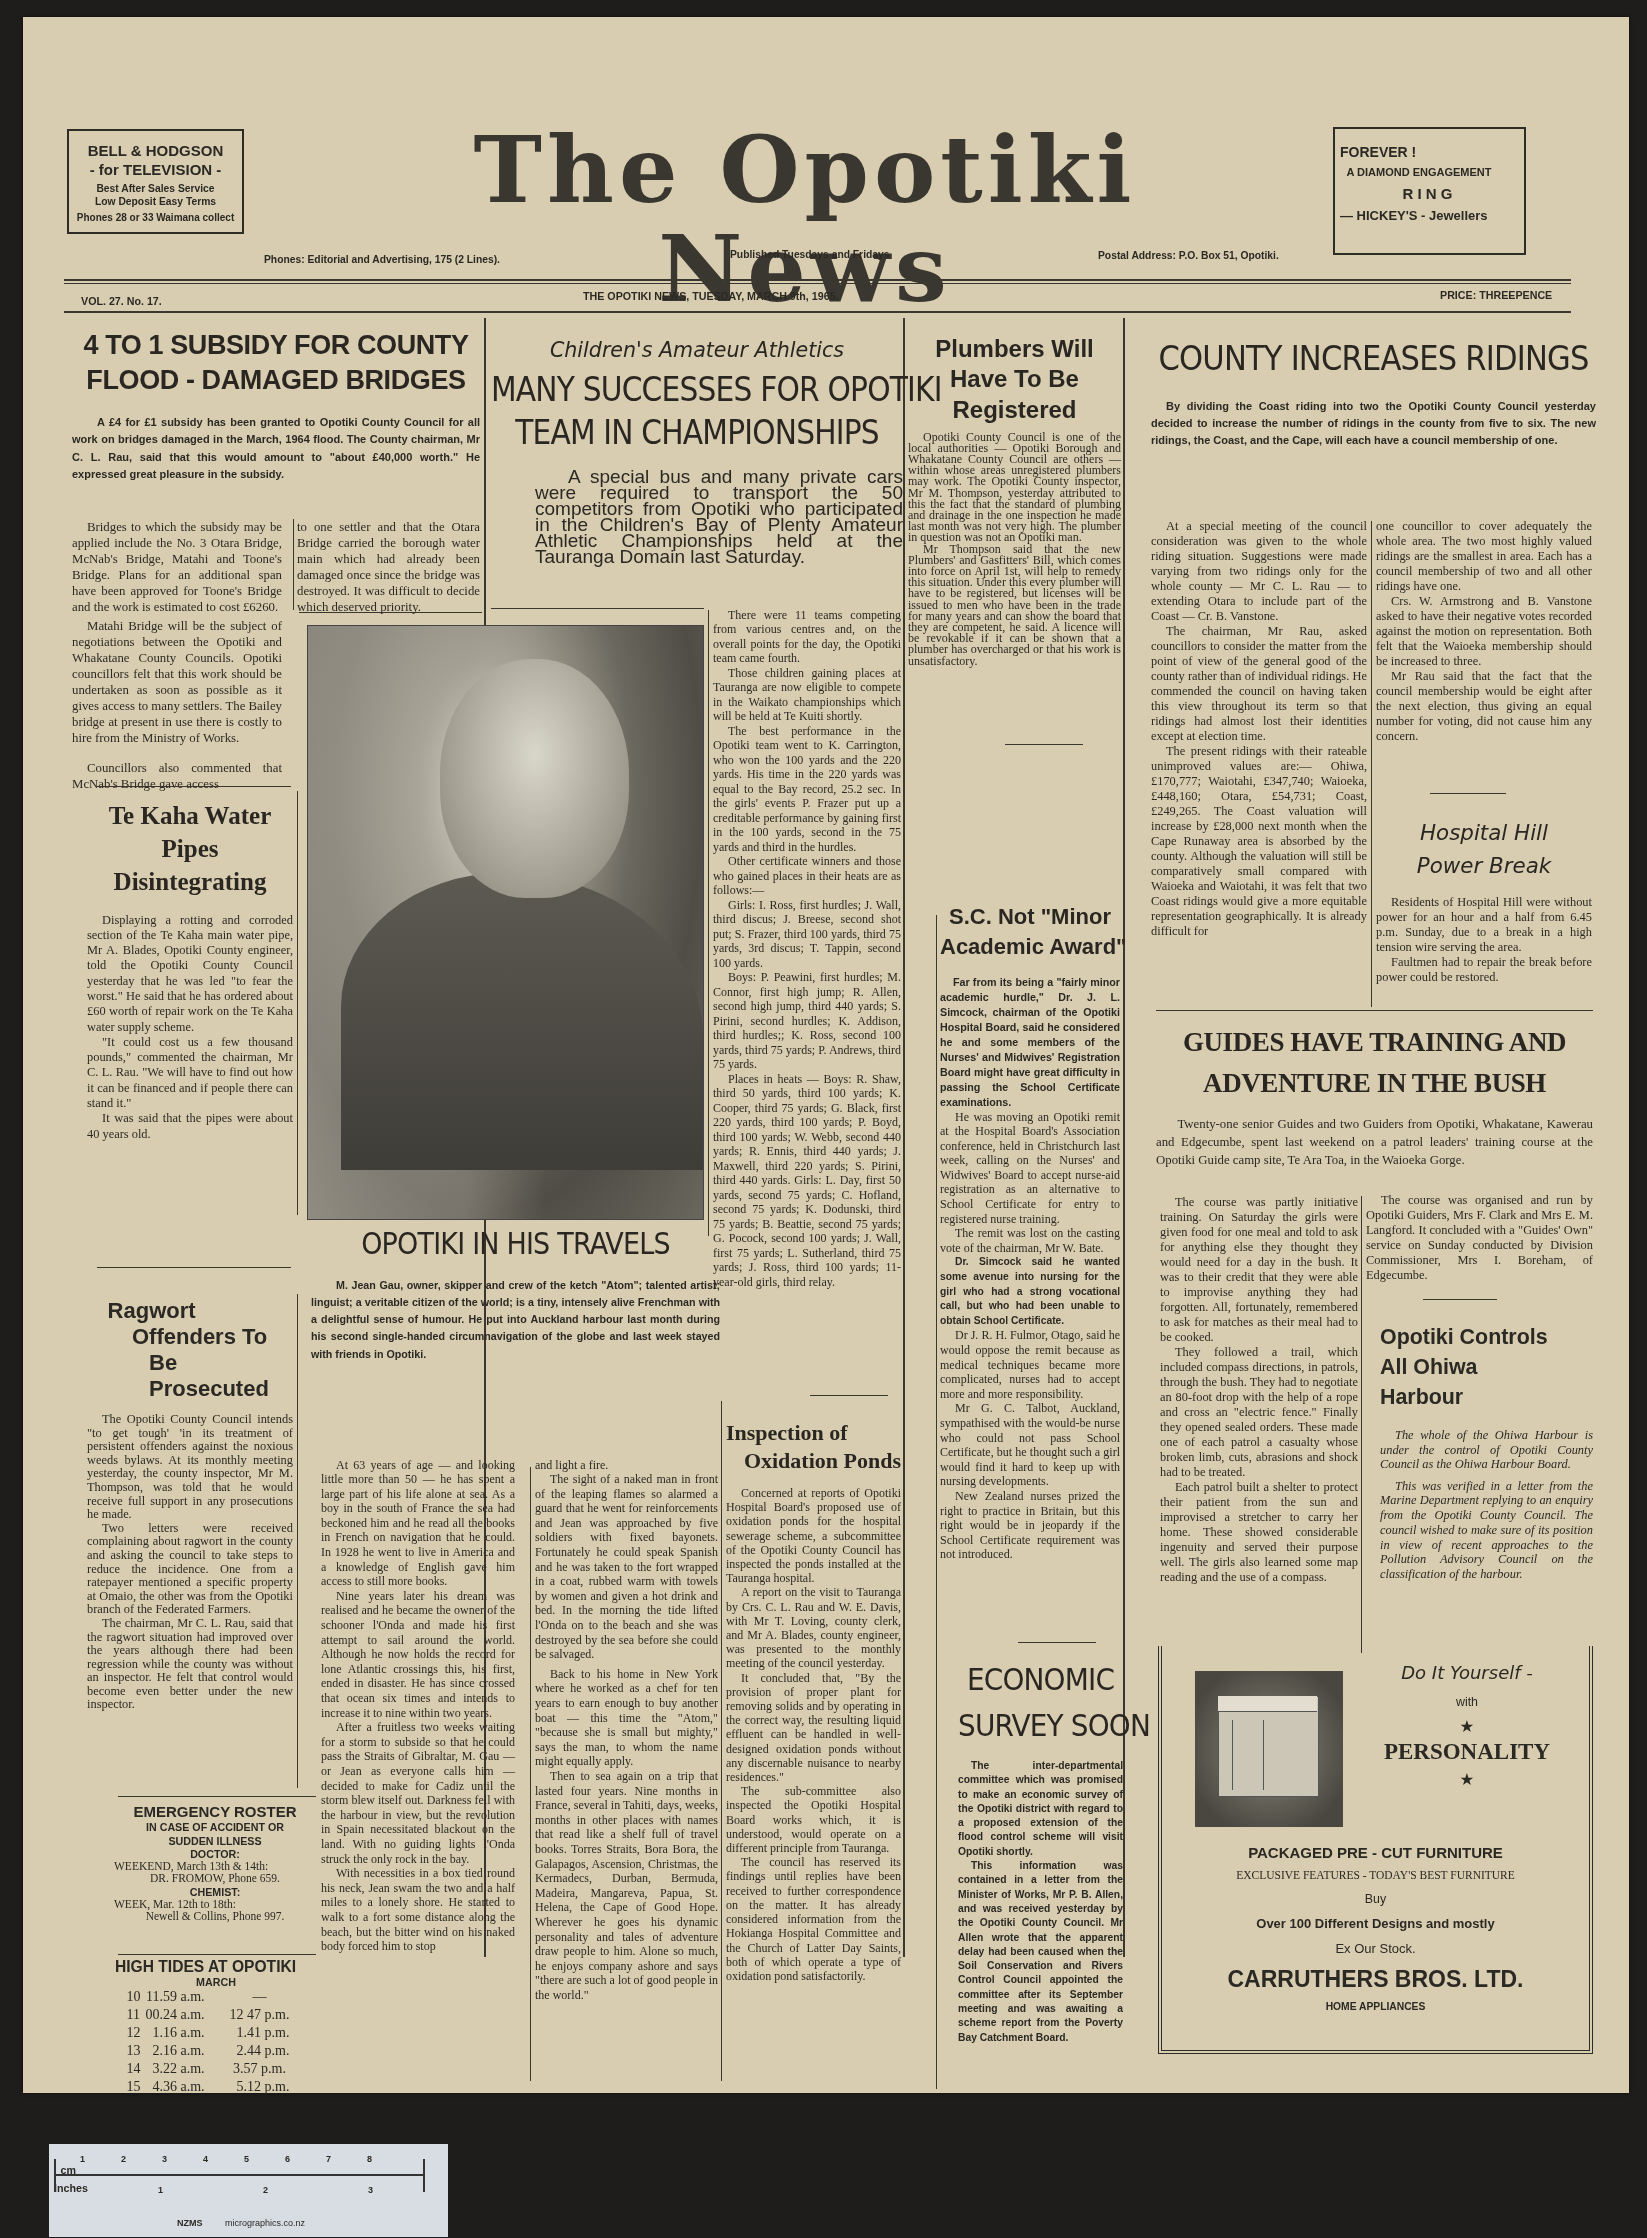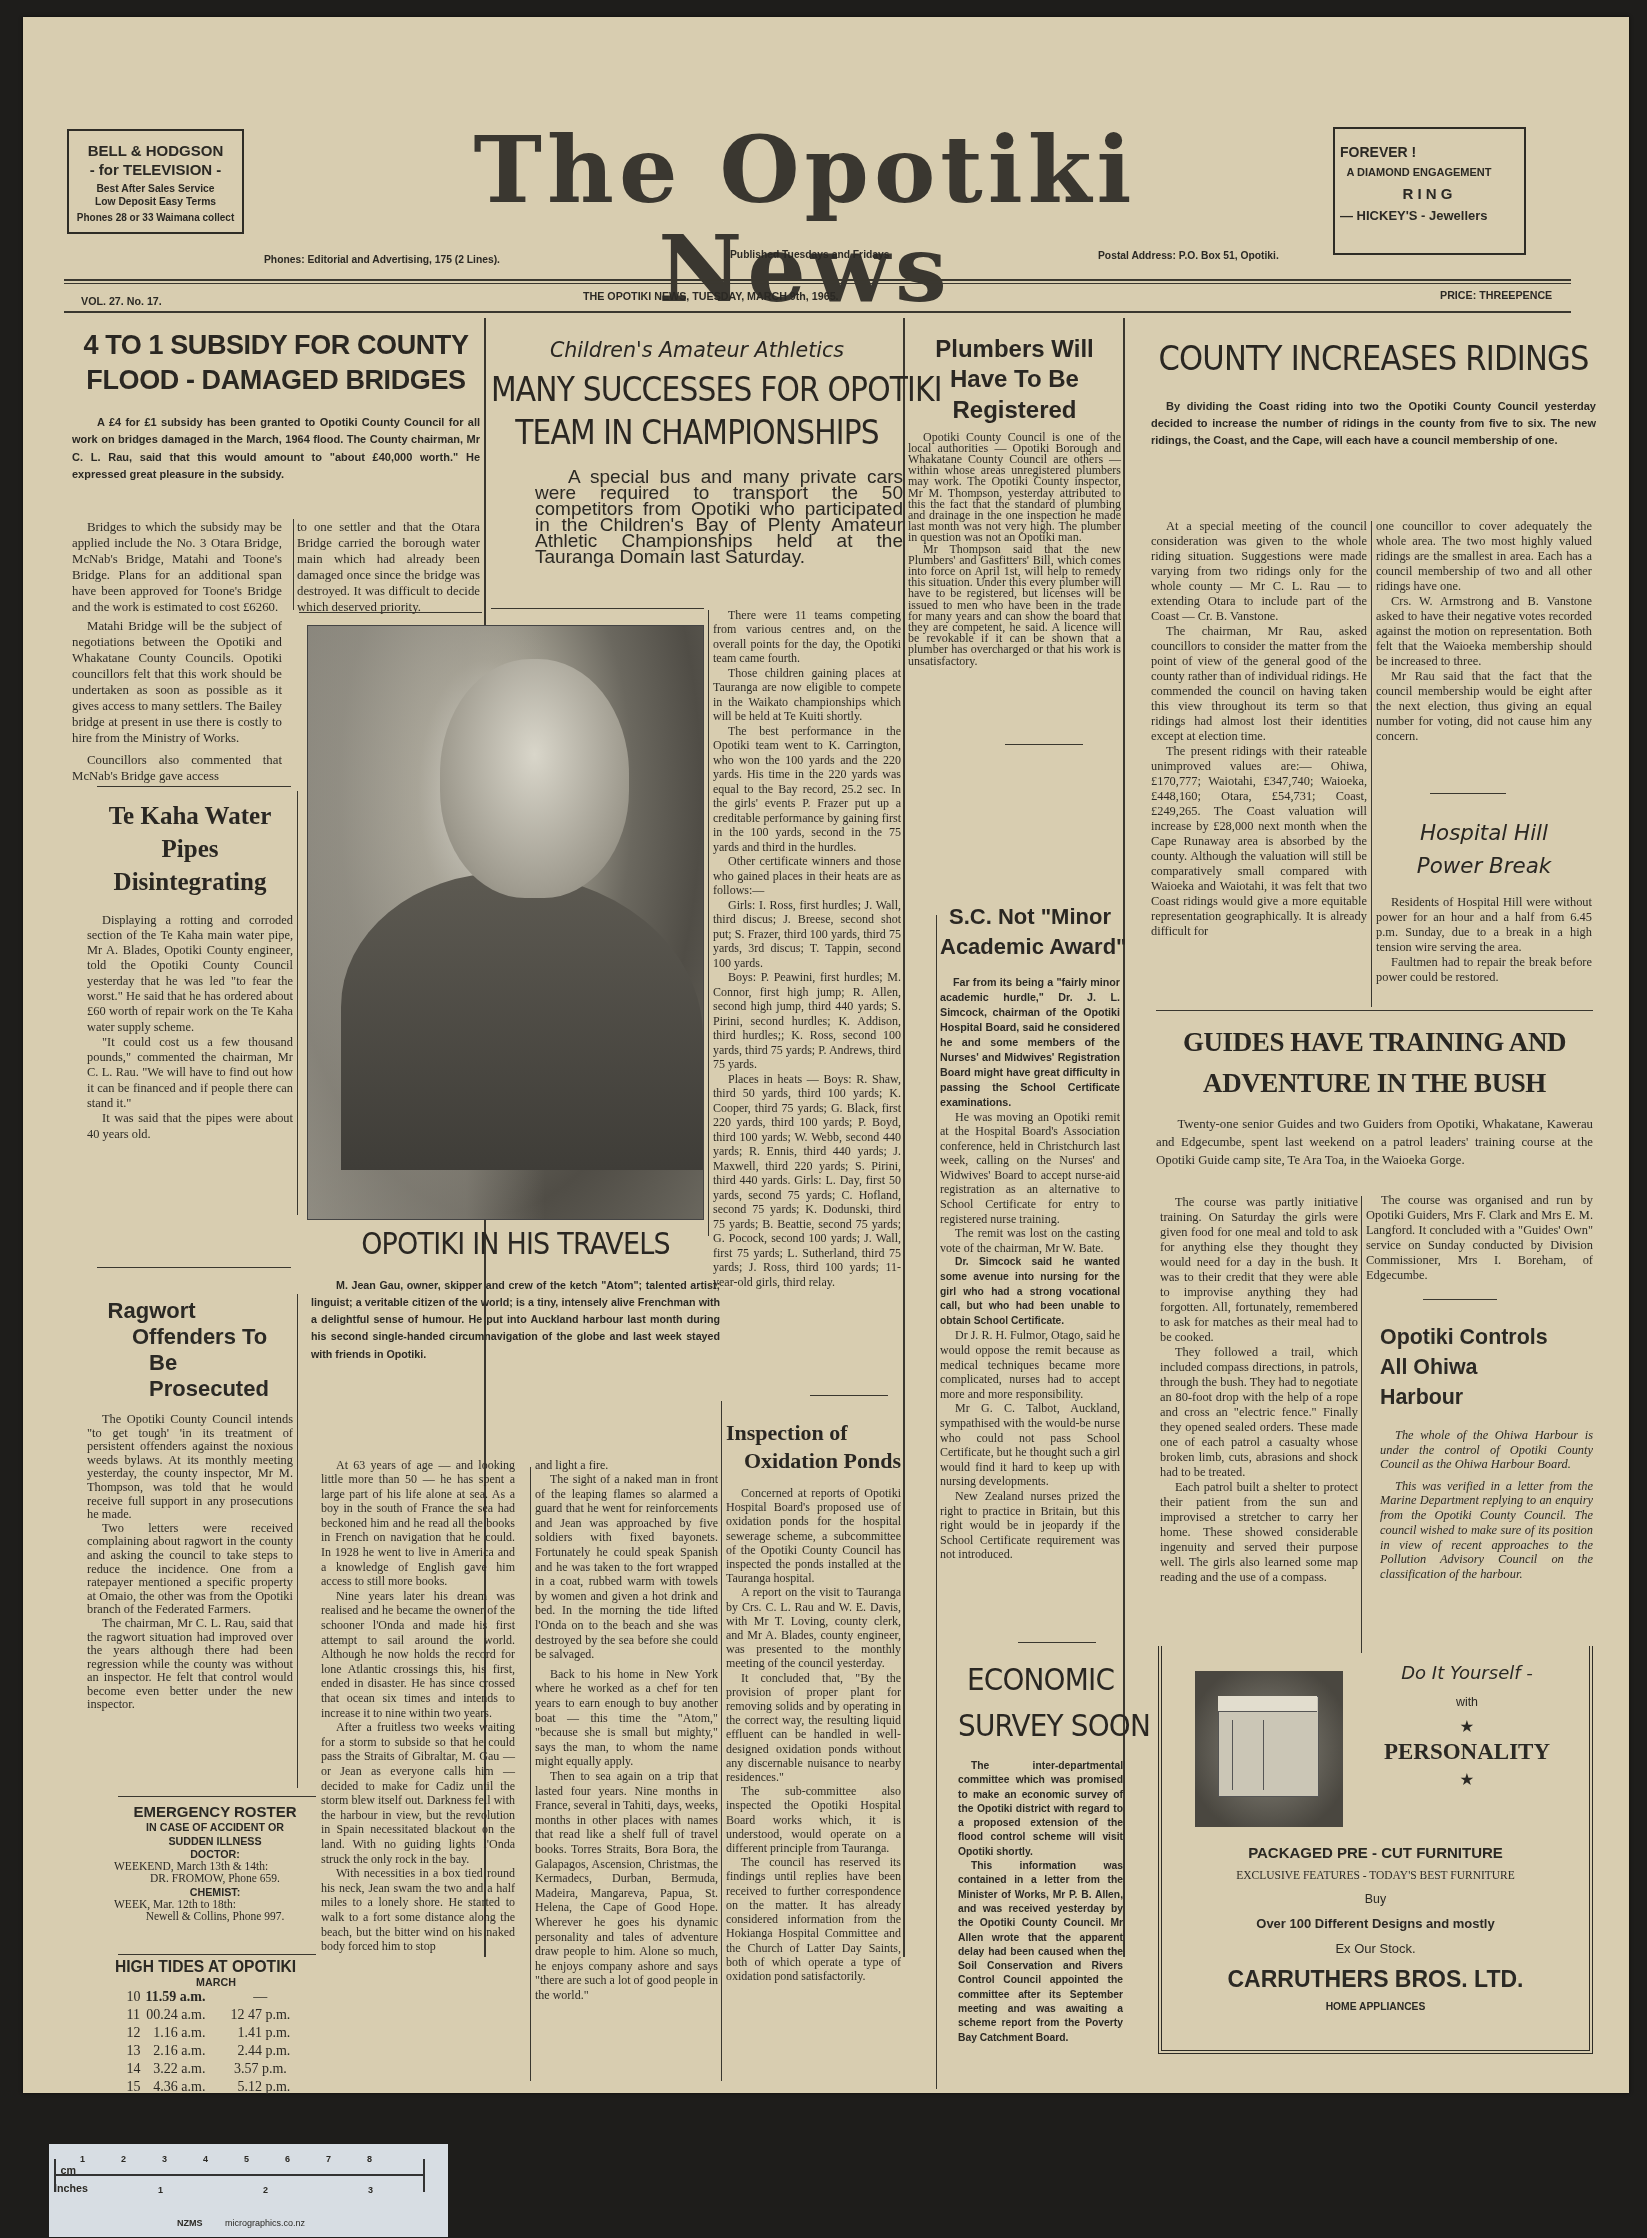--- a/index.html
+++ b/index.html
@@ -63,21 +63,21 @@
   <div class="vr" style="left:1100px;top:301px;height:1639px;"></div>
 
   <div class="abs" style="left:49px;top:311px;width:408px;">
     <div class="hl" style="font-size:27px;line-height:35px;letter-spacing:-0.4px;">4 TO 1 SUBSIDY FOR COUNTY</div>
     <div class="hl" style="font-size:27px;line-height:35px;letter-spacing:-0.4px;">FLOOD - DAMAGED BRIDGES</div>
     <div class="lead" style="font-size:11px;line-height:17.3px;margin-top:16.5px;text-indent:25px;">A £4 for £1 subsidy has been granted to Opotiki County Council for all work on bridges damaged in the March, 1964 flood. The County chairman, Mr C. L. Rau, said that this would amount to "about £40,000 worth." He expressed great pleasure in the subsidy.</div>
   </div>
   <div class="abs body" style="left:49px;top:502px;width:210px;">
     <p>Bridges to which the subsidy may be applied include the No. 3 Otara Bridge, McNab's Bridge, Matahi and Toone's Bridge. Plans for an additional span have been approved for Toone's Bridge and the work is estimated to cost £6260.</p>
     <p style="margin-top:3.3px;">Matahi Bridge will be the subject of negotiations between the Opotiki and Whakatane County Councils. Opotiki councillors felt that this work should be undertaken as soon as possible as it gives access to many settlers. The Bailey bridge at present in use there is costly to hire from the Ministry of Works.</p>
-    <p style="margin-top:6px;">Councillors also commented that McNab's Bridge gave access</p>
+    <p style="margin-top:14px;">Councillors also commented that McNab's Bridge gave access</p>
   </div>
   <div class="vr" style="left:270px;top:502px;height:91px;width:0.8px;"></div>
   <div class="abs body" style="left:274px;top:502px;width:183px;">
     <p style="text-indent:0;">to one settler and that the Otara Bridge carried the borough water main which had already been damaged once since the bridge was destroyed. It was difficult to decide which deserved priority.</p>
   </div>
   <div class="rule" style="left:276px;top:595px;width:183px;height:1.6px;"></div>
   <div class="rule" style="left:74px;top:769px;width:194px;height:1.6px;"></div>
 
   <div class="abs" style="left:64px;top:782px;width:206px;">
     <div class="hls" style="font-size:25px;line-height:33px;">Te Kaha Water</div>
@@ -118,21 +118,21 @@
   </div>
   <div class="rule" style="left:95px;top:1937px;width:198px;height:1.6px;"></div>
 
   <div class="abs" style="left:92px;top:1941px;width:202px;">
     <div class="sans" style="font-weight:bold;font-size:15.6px;white-space:nowrap;">HIGH TIDES AT OPOTIKI</div>
     <div class="sans" style="font-weight:bold;font-size:10.7px;text-align:center;">MARCH</div>
     <table class="table" style="border-collapse:collapse;margin-left:11.5px;">
       <tbody>
         <tr>
             <td>10</td>
-            <td style="text-align:left;padding-right:25px;font-weight:bold;">11.59 a.m.</td>
+            <td style="text-align:right;padding-right:25px;">11.59 a.m.</td>
             <td style="text-align:center;">—</td>
           </tr>
         <tr>
             <td>11</td>
             <td style="text-align:right;padding-right:25px;">00.24 a.m.</td>
             <td style="text-align:right;">12 47 p.m.</td>
           </tr>
         <tr>
             <td>12</td>
             <td style="text-align:right;padding-right:25px;">1.16 a.m.</td>

